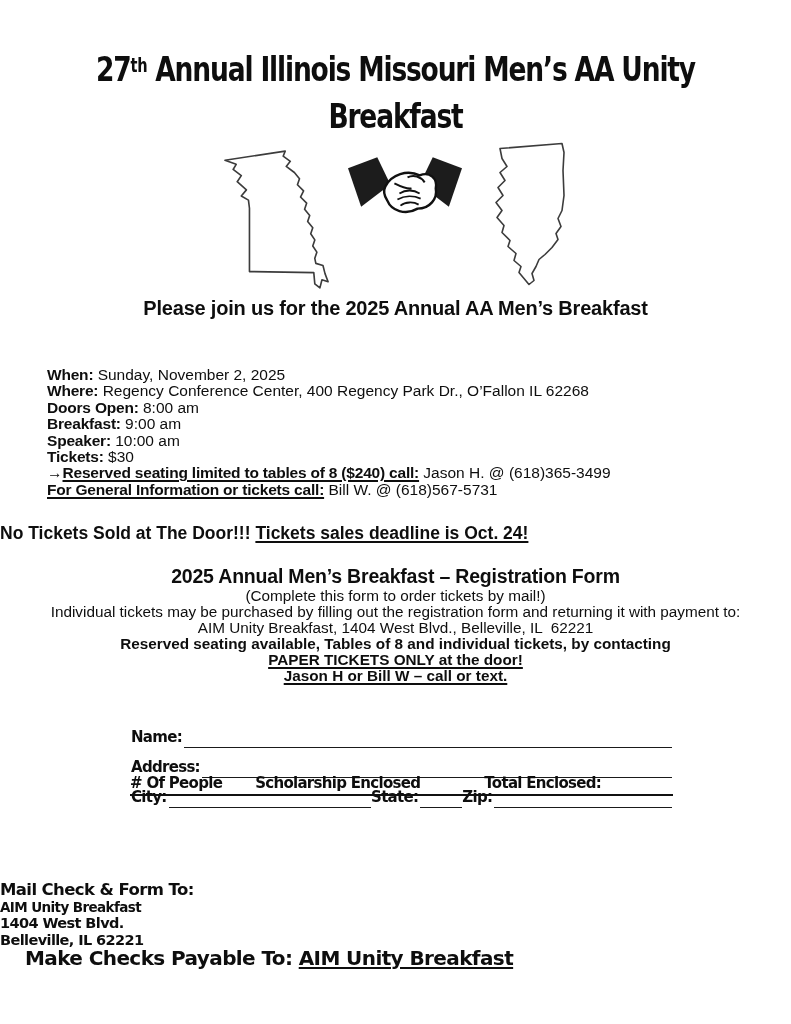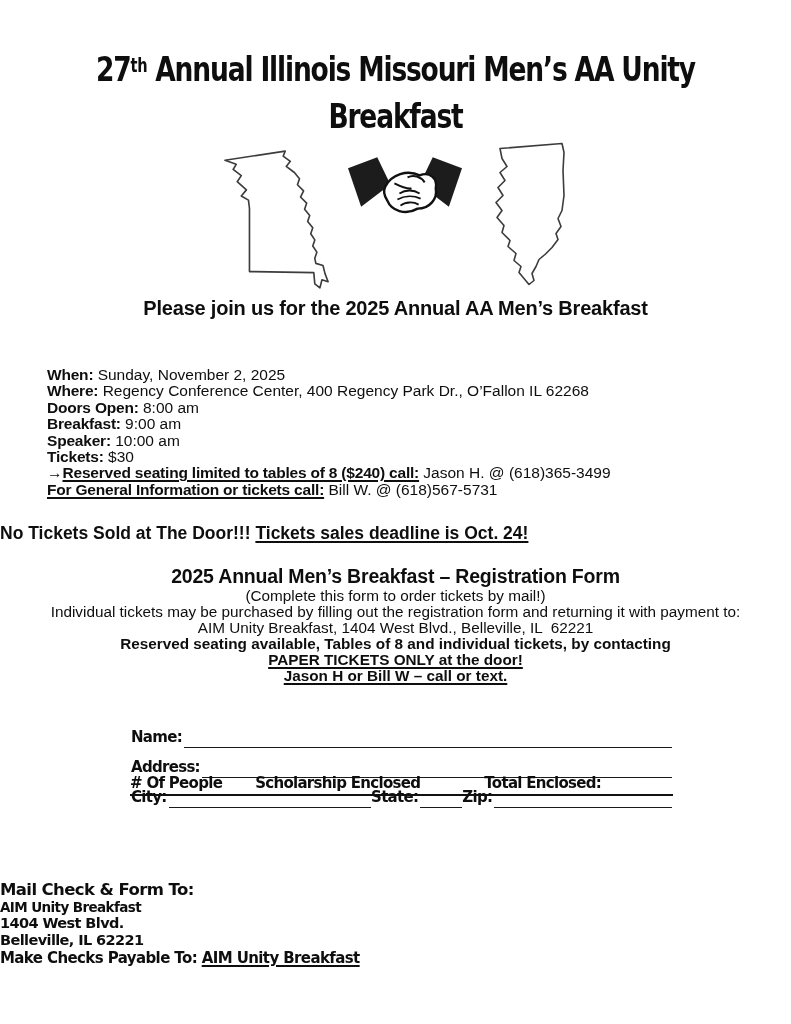--- a/index.html
+++ b/index.html
@@ -56,21 +56,21 @@
   .fixed40 { width:42px; }
   .row-people { left:130px; width:543px; border-bottom:2.6px solid #111; }
   .sp33 { width:33px; } .sp63 { width:64px; }
 
   
   .mail { top:880px; left:0; width:791px; text-align:left;
           font-family:"DejaVu Sans", sans-serif; font-weight:bold; letter-spacing:-0.6px; }
   .mail .m-head { font-size:16.5px; line-height:20px; }
   .mail .m-1 { font-size:13.5px; line-height:15px; }
   .mail .m-2, .mail .m-3 { font-size:14.5px; line-height:17px; }
-  .mail .m-pay { font-size:15px; line-height:18px; }
+  .mail .m-pay { font-size:20px; line-height:18px;padding-left:25px; }
 </style>
 </head>
 <body>
 
 <div class="abs title-wrap">
   <div><span>27</span><sup>th</sup><span> Annual Illinois Missouri Men’s AA Unity</span></div>
   <div>Breakfast</div>
 </div>
 
 <div class="abs art">

